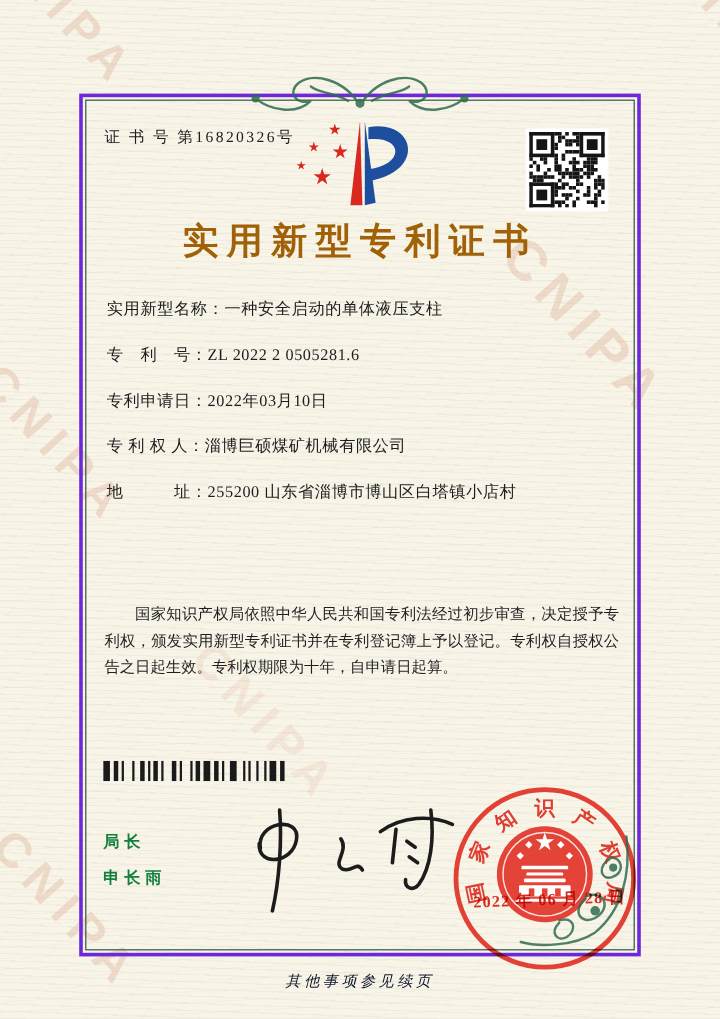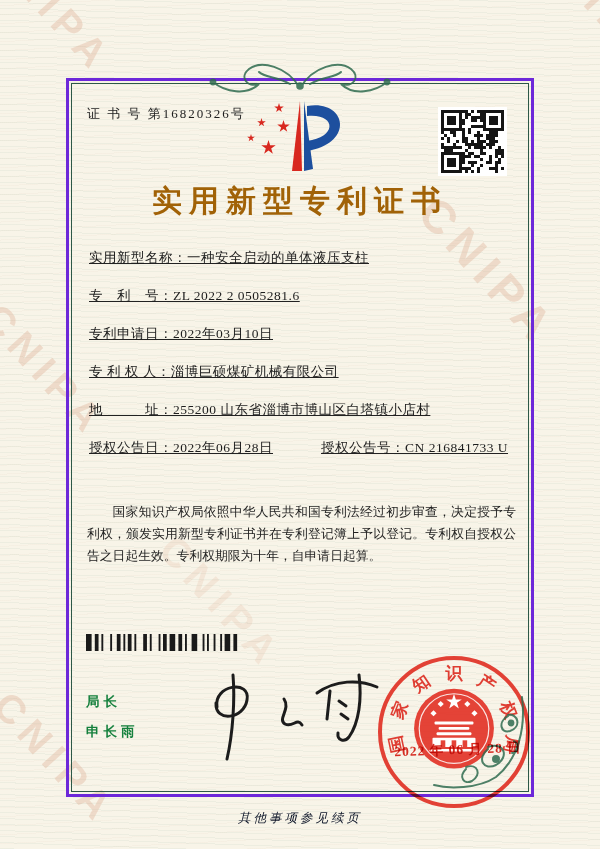--- a/index.html
+++ b/index.html
@@ -17,21 +17,21 @@
   .corner-flourish{position:absolute;right:1px;bottom:1px;z-index:3;opacity:.85;}
 
   .cert-no{position:absolute;left:18px;top:24px;font-size:13px;letter-spacing:2px;color:#1d1d1d;}
   .logo{position:absolute;left:50%;transform:translateX(-50%);top:18px;width:112px;height:74px;}
   .logo .star{position:absolute;background:#d8281f;display:block;
       clip-path:polygon(50% 0%,61% 35%,98% 35%,68% 57%,79% 91%,50% 70%,21% 91%,32% 57%,2% 35%,39% 35%);}
   .title{position:absolute;left:0;right:0;top:100px;text-align:center;font-size:30px;font-weight:600;
       letter-spacing:7px;color:#a16207;}
   .qr{position:absolute;right:24px;top:26px;width:63px;height:63px;background:#fff;padding:3px;}
 
-  .fields{position:absolute;left:20px;right:14px;top:168px;font-size:13.5px;letter-spacing:.5px;text-decoration:underline;}
+  .fields{position:absolute;left:20px;right:14px;top:168px;font-size:13.5px;letter-spacing:.5px;}
   .field-row{height:21px;margin-bottom:17px;white-space:nowrap;}
   .field-label{color:#1d1d1d;}
   .field-value{color:#1d1d1d;}
   .grant-row{display:flex;}
   .grant-left{width:232px;}
 
   .paras{position:absolute;left:18px;right:15px;top:420px;font-size:12.8px;line-height:1.72;
       color:#1f1f1f;text-align:justify;}
   .paras p{margin:0;text-indent:2em;}
 
@@ -271,24 +271,20 @@
       </div>
       <div class="field-row">
         <span class="field-label">专利申请日：</span><span class="field-value">2022年03月10日</span>
       </div>
       <div class="field-row">
         <span class="field-label">专 利 权 人：</span><span class="field-value">淄博巨硕煤矿机械有限公司</span>
       </div>
       <div class="field-row">
         <span class="field-label">地　　　址：</span><span class="field-value">255200 山东省淄博市博山区白塔镇小店村</span>
       </div>
-      <div class="field-row grant-row">
-        <span class="grant-left"><span class="field-label">授权公告日：</span><span class="field-value">2022年06月28日</span></span>
-        <span><span class="field-label">授权公告号：</span><span class="field-value">CN 216841733 U</span></span>
-      </div>
     </div>
 
     <div class="paras">
       <p>国家知识产权局依照中华人民共和国专利法经过初步审查，决定授予专利权，颁发实用新型专利证书并在专利登记簿上予以登记。专利权自授权公告之日起生效。专利权期限为十年，自申请日起算。</p>
     </div>
 
     <div class="barcode">
       <svg id="barcode-svg" width="160" height="17" viewBox="0 0 160 17">
           <g fill="#1a1a1a">
             <rect x="0" y="0" width="5.61" height="17"></rect>

